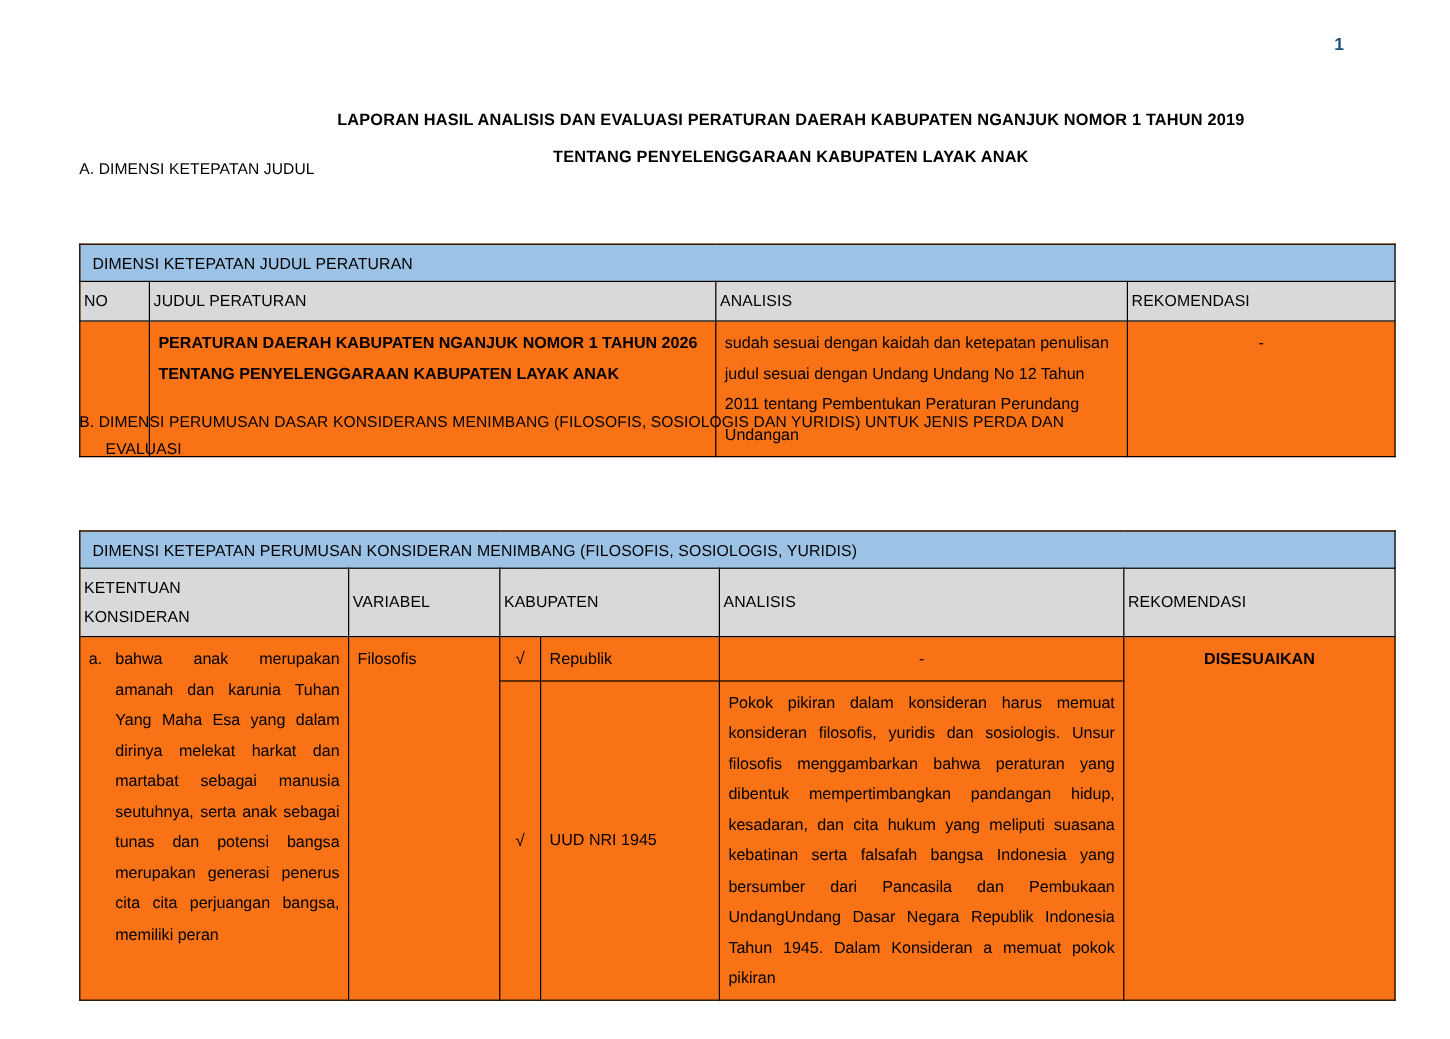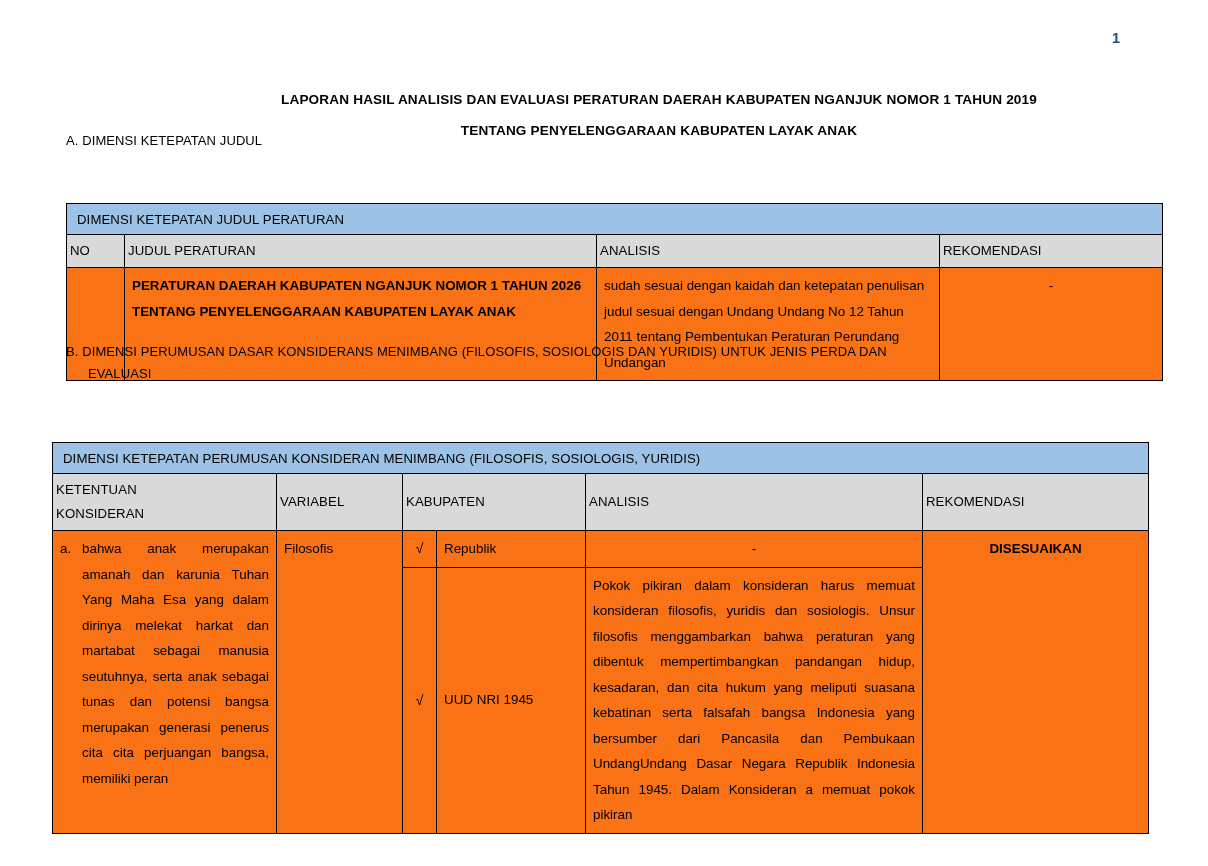--- a/index.html
+++ b/index.html
@@ -120,21 +120,21 @@
   #table-dimensi-judul .c-no    { width: 58px; }
   #table-dimensi-judul .c-judul { width: 472px; }
   #table-dimensi-judul .c-ana   { width: 343px; }
   #table-dimensi-judul .c-rek   { width: 223px; }
 
   .judul-body { height: 100px; }
 
   
   #table-konsideran {
     top: 394px;
-    left: 52px;
+    left: 66px;
     width: 1096px;
   }
   #table-konsideran .c-ket  { width: 224px; }
   #table-konsideran .c-var  { width: 126px; }
   #table-konsideran .c-chk  { width: 34px; }
   #table-konsideran .c-ind  { width: 149px; }
   #table-konsideran .c-ana  { width: 337px; }
   #table-konsideran .c-rek  { width: 226px; }
 
   .ol-item {

